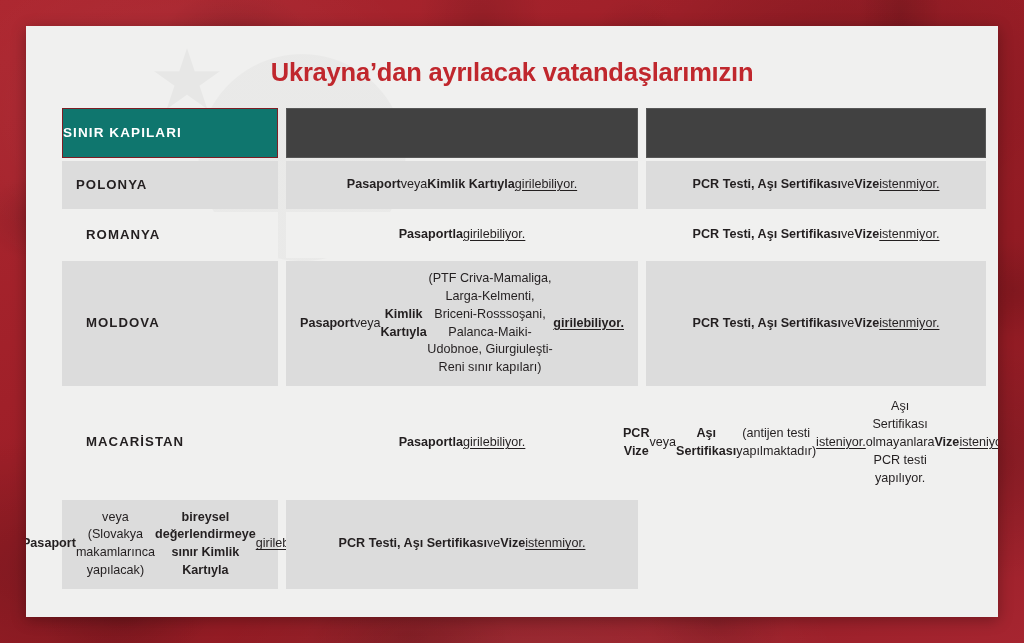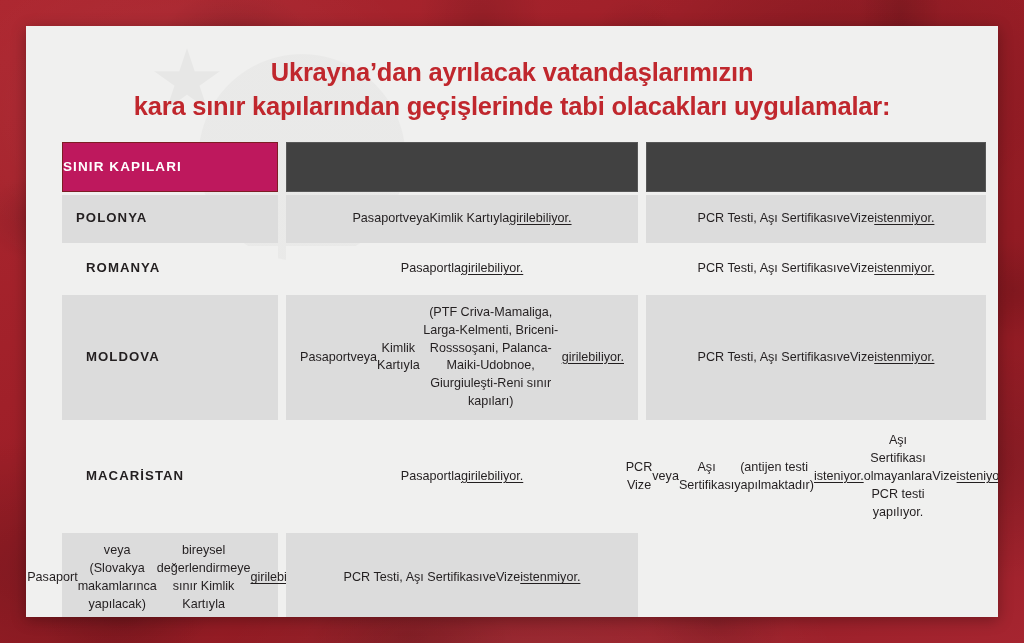--- a/index.html
+++ b/index.html
@@ -118,21 +118,21 @@
     padding: 9px 14px;
     font-size: 12.6px;
     color: #231f20;
     line-height: 1.42;
     text-align: center;
   }
 
   
   .row.header .cell { padding: 0; }
   .hdr-name {
-    background: #be185d;
+    background: #0f766e;
     border: 1px solid #7e1d24;
     color: #ffffff;
     font-weight: bold;
     font-size: 13.5px;
     letter-spacing: 1.1px;
     justify-content: flex-start;
     padding: 0 0 0 24px;
     height: 50px;
   }
   .hdr-blank {
@@ -153,35 +153,34 @@
     letter-spacing: 1.05px;
     color: #231f20;
   }
 
   .row.r1 .cell { min-height: 48px; padding-left: 14px; }
   .row.r2 .cell { min-height: 46px; text-align: right; }
   .row.r3 .cell { min-height: 100px; }
   .row.r4 .cell { min-height: 80px; }
   .row.r5 .cell { min-height: 76px; }
 
-  b, strong { font-weight: normal; }
+  b, strong { font-weight: bold; }
   u { text-decoration: underline; text-underline-offset: 1.5px; }
 </style>
 </head>
 <body>
 
 <div id="backdrop"></div>
 
 <div id="card">
 
   <div id="watermark-star"></div>
 
   <div id="title">
     <div class="line">Ukrayna’dan ayrılacak vatandaşlarımızın</div>
-    <div class="line">kara sınır kapılarından geçişlerinde tabi olacakları uygulamalar:</div>
   </div>
 
   <div id="table">
 
     <div class="row header">
       <div class="cell hdr-name">SINIR KAPILARI</div>
       <div class="cell hdr-blank"></div>
       <div class="cell hdr-blank"></div>
     </div>
 

